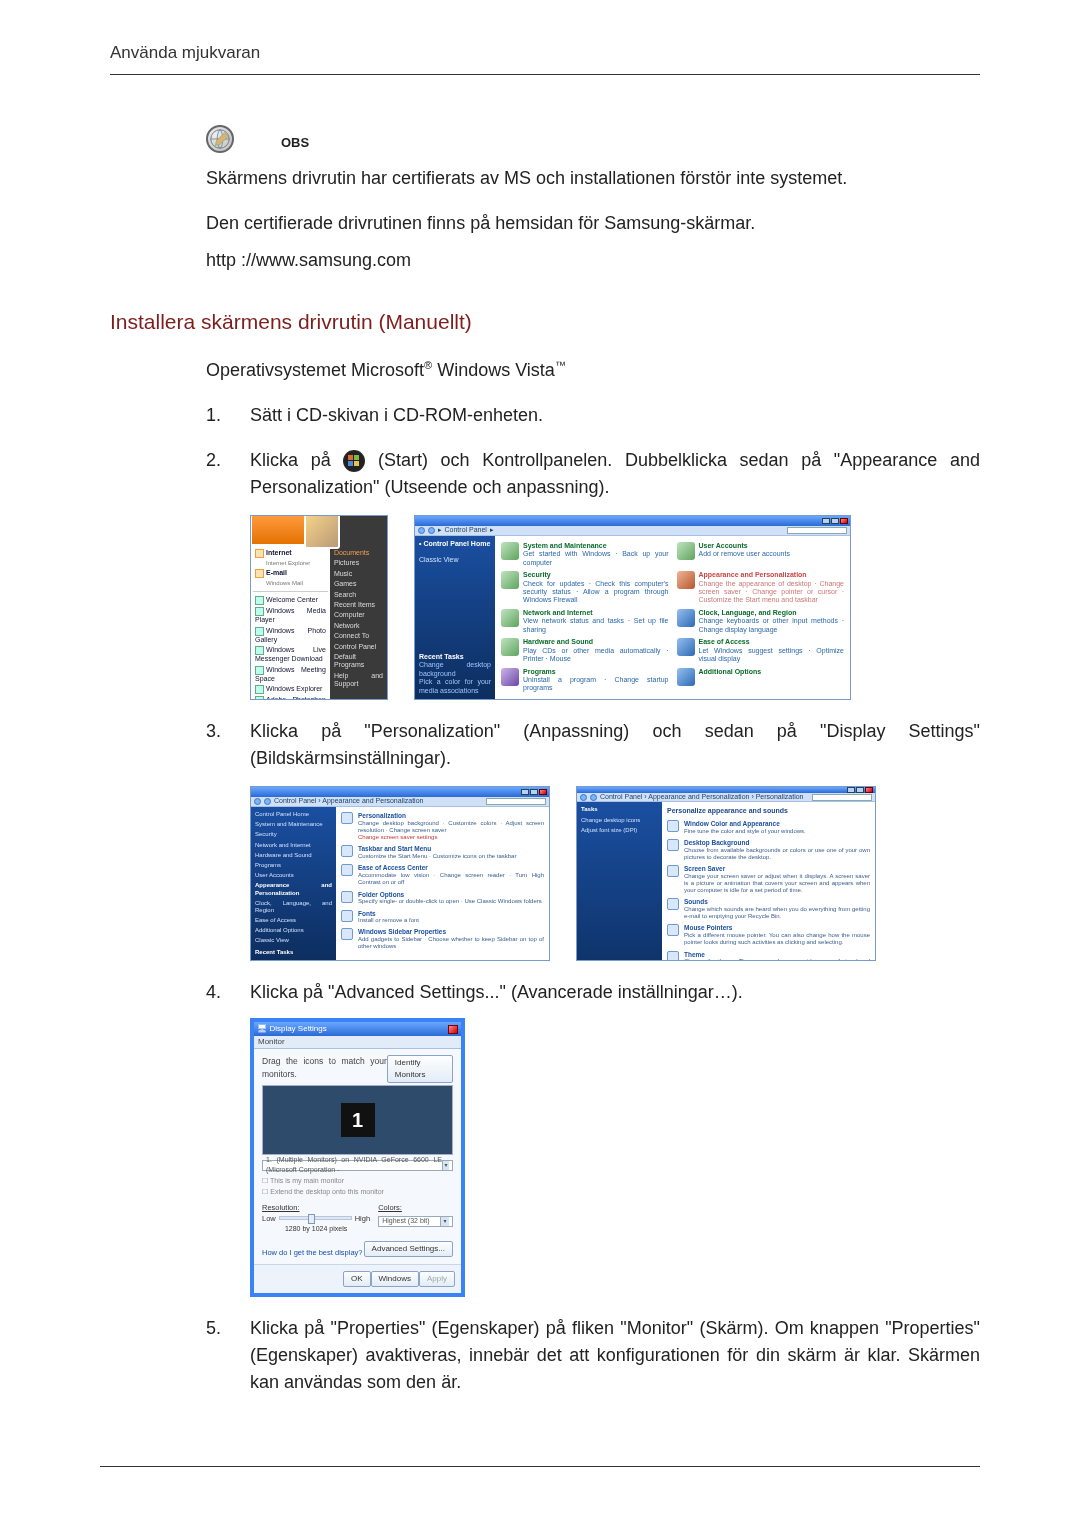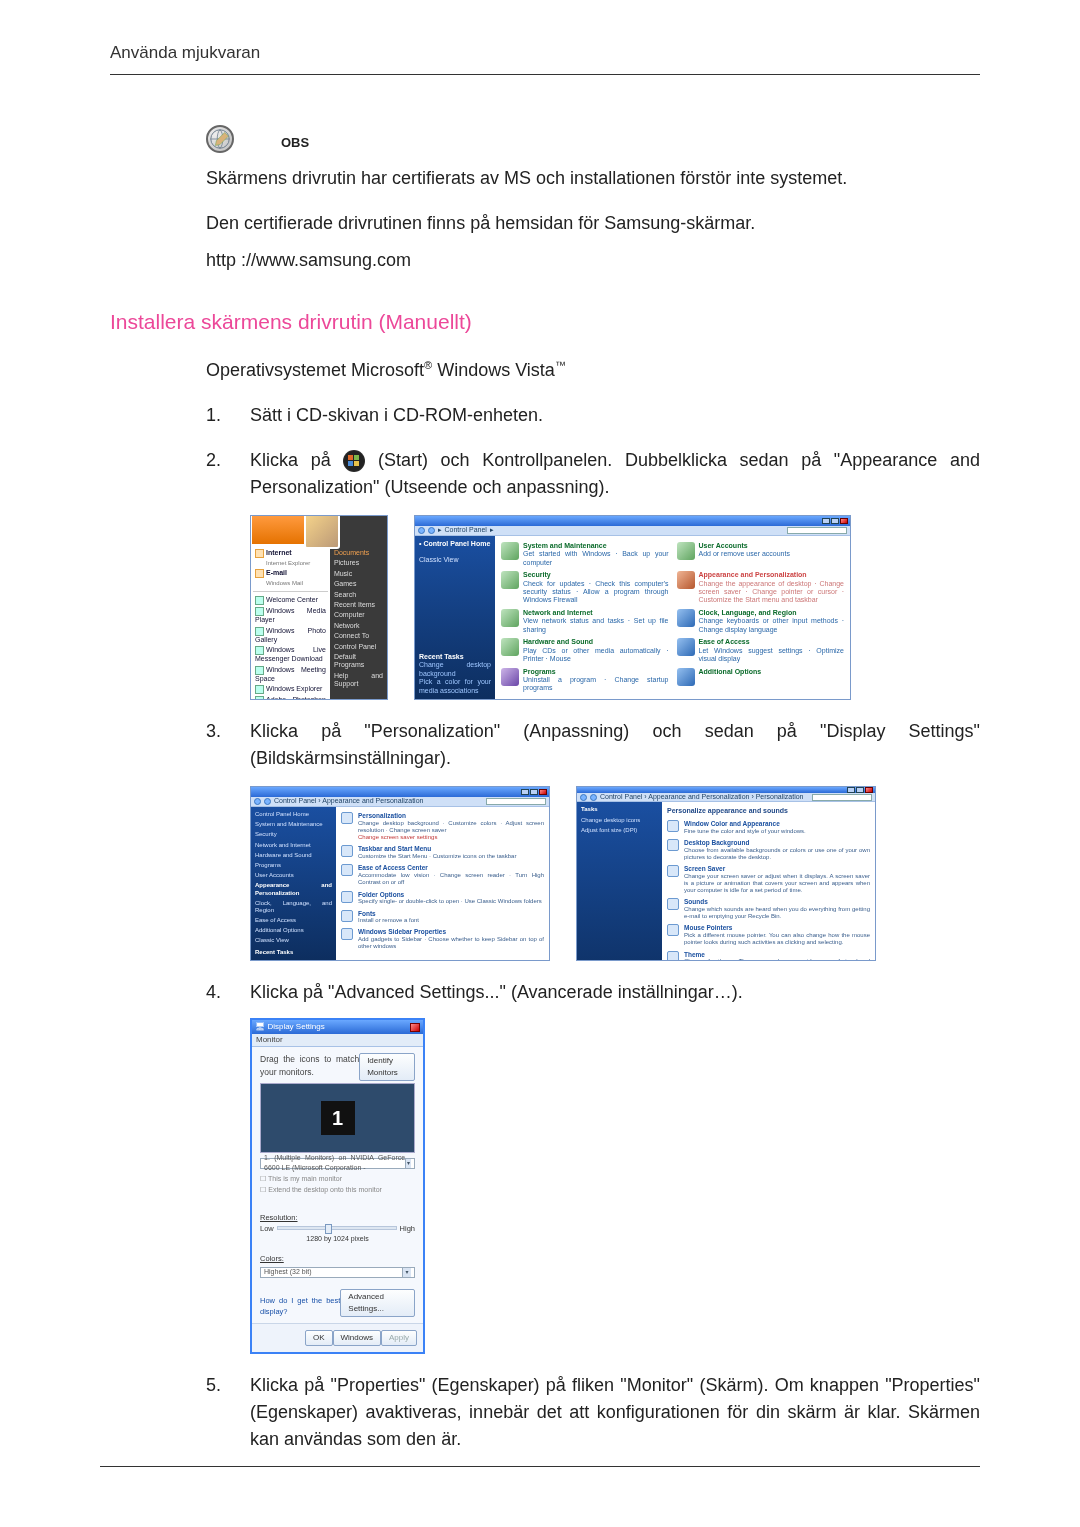--- a/index.html
+++ b/index.html
@@ -46,21 +46,21 @@
     }
     .globe-icon svg { width: 26px; height: 26px; }
     .obs-label { font-weight: bold; font-size: 13px; margin-left: 40px; }
     .content-line {
       margin-left: 96px;
       margin-top: 10px;
     }
     .section-title {
       font-size: 21px;
       font-weight: normal;
-      color: #ec4899;
+      color: #7f1d1d;
       margin-top: 32px;
       margin-bottom: 20px;
     }
     .indented {
       margin-left: 96px;
     }
     .trademark { vertical-align: super; font-size: 11px; }
     ol.steps {
       list-style: none;
       padding: 0;
@@ -158,38 +158,38 @@
     .shotC-main{flex:1;background:#fff;padding:5px;}
     .pz-head{color:#224a88;font-weight:bold;margin-bottom:4px;}
     .pz-item{display:grid;grid-template-columns:12px 1fr;gap:5px;margin-bottom:4px;}
     .pz-item .ic{width:12px;height:12px;border:1px solid #6c9ad1;border-radius:2px;background:#d8e7f9;}
     .pz-item .col{color:#c33a3a;font-size:6px;}
     .pz-item .r{color:#1c51a0;font-weight:bold;font-size:6.5px;}
     .pz-item .r2{color:#3a5e8c;font-size:6px;}
 
     
     .dialogE {
-      width: 175px;
-      border: 2px solid #3b82f6;
+      width: 215px;
+      border: 4px solid #3b82f6;
       background: #f5f8fd;
       font-size: 8.5px;
       color: #333;
       margin-top: 12px;
     }
     .dlg-title { height:14px;background:linear-gradient(180deg,#6aa8ff,#2b6ad6);display:flex;align-items:center;justify-content:space-between;padding:0 3px;color:#fff;font-size:8px;}
     .dlg-title .x{width:10px;height:9px;background:linear-gradient(135deg,#ff8a8a,#c00);border:1px solid #700;}
     .dlg-tab{height:13px;background:#e2ecf8;border-bottom:1px solid #a7c1e6;padding-left:4px;font-size:8px;display:flex;align-items:center;color:#444;}
     .dlg-body{padding:6px 8px;}
     .dlg-body .cap{color:#444;margin-bottom:4px;}
     .dlg-mon{height:70px;background:#2e4b6c;display:flex;align-items:center;justify-content:center;border:1px solid #aac;}
     .dlg-mon .sq{width:34px;height:34px;background:#111;display:flex;align-items:center;justify-content:center;color:#fff;font-size:20px;font-weight:bold;}
     .dlg-dd{margin:5px 0;height:11px;border:1px solid #9ab;background:#fff;font-size:7px;padding:0 3px;display:flex;align-items:center;justify-content:space-between;color:#555;}
     .dlg-dd .ar{width:9px;height:9px;background:#d9e4f3;border-left:1px solid #9ab;display:flex;align-items:center;justify-content:center;color:#456;font-size:6px;}
     .cb{font-size:7px;color:#888;margin:1px 0;}
-    .lowrow{display:flex;justify-content:space-between;gap:8px;margin-top:16px;font-size:7.5px;flex-direction:column;}
+    .lowrow{display:flex;justify-content:space-between;gap:8px;margin-top:4px;font-size:7.5px;}
     .slider{height:4px;background:#dde6f1;border:1px solid #b7c6db;position:relative;margin:2px 0;}
     .slider .th{position:absolute;top:-3px;left:40%;width:7px;height:10px;background:#e4edf8;border:1px solid #7a99c0;}
     .dlg-link{color:#1850a8;font-size:7.5px;margin-top:6px;}
     .btnrow{display:flex;justify-content:flex-end;padding:6px;border-top:1px solid #c9d6e8;background:#eef3fb;}
     .btn-mini{border:1px solid #8aa4c8;background:linear-gradient(#fdfefe,#e3ecf7);padding:1px 7px;font-size:8px;color:#333;border-radius:2px;}
     .btn-mini.dis{color:#9aa;}
 
     .footer-line{position:absolute;left:100px;right:100px;bottom:60px;border-top:1px solid #333;}
   </style>
 </head>

